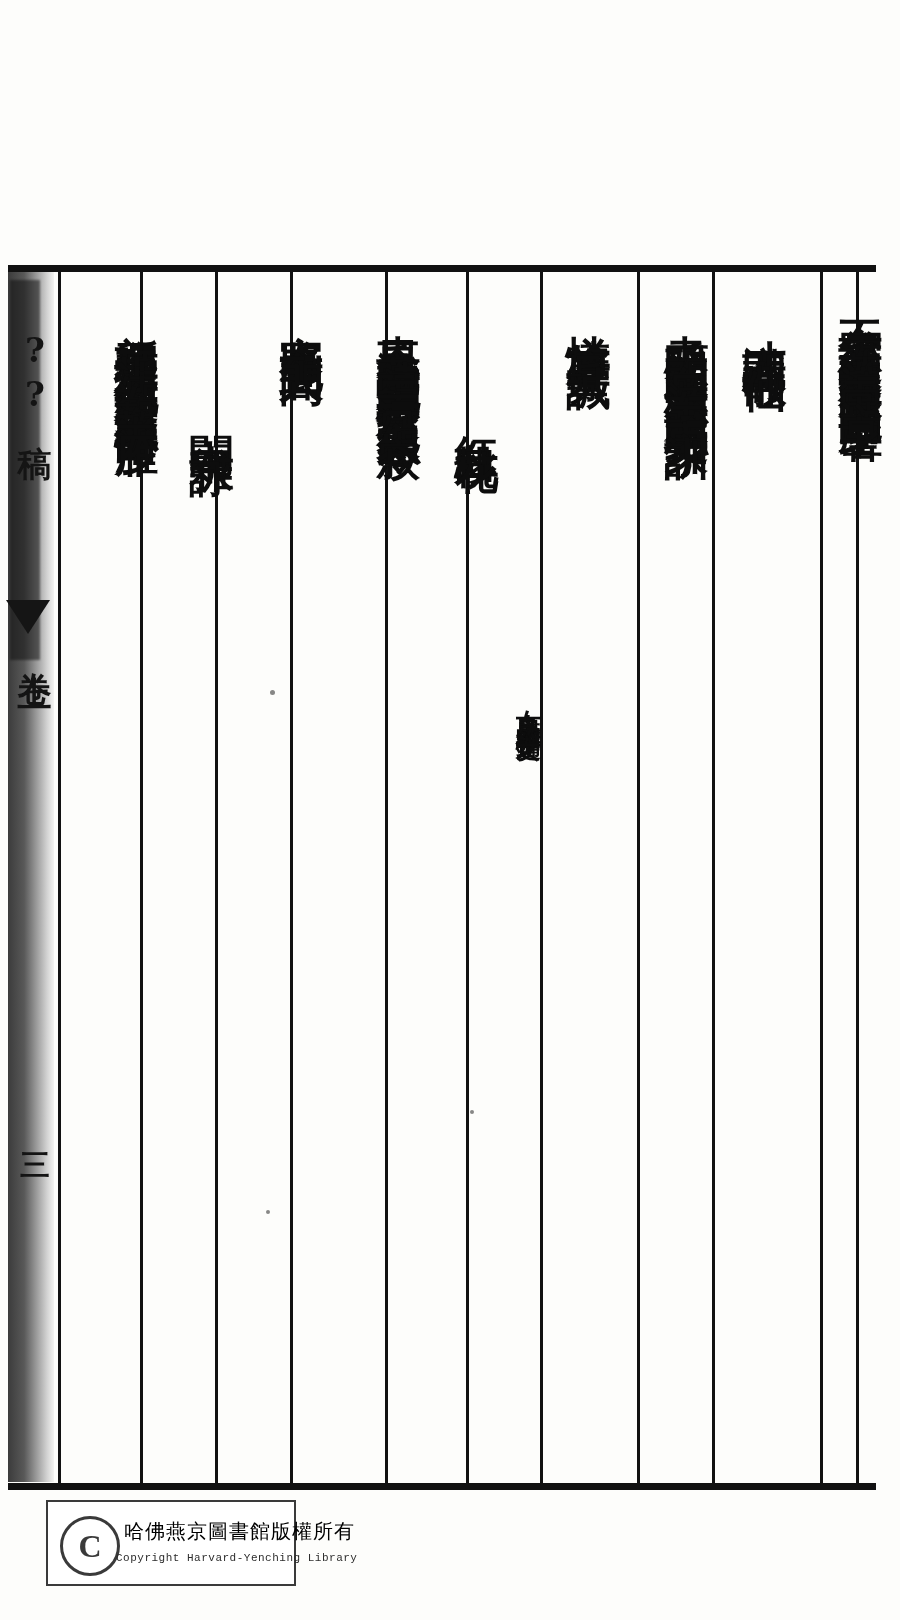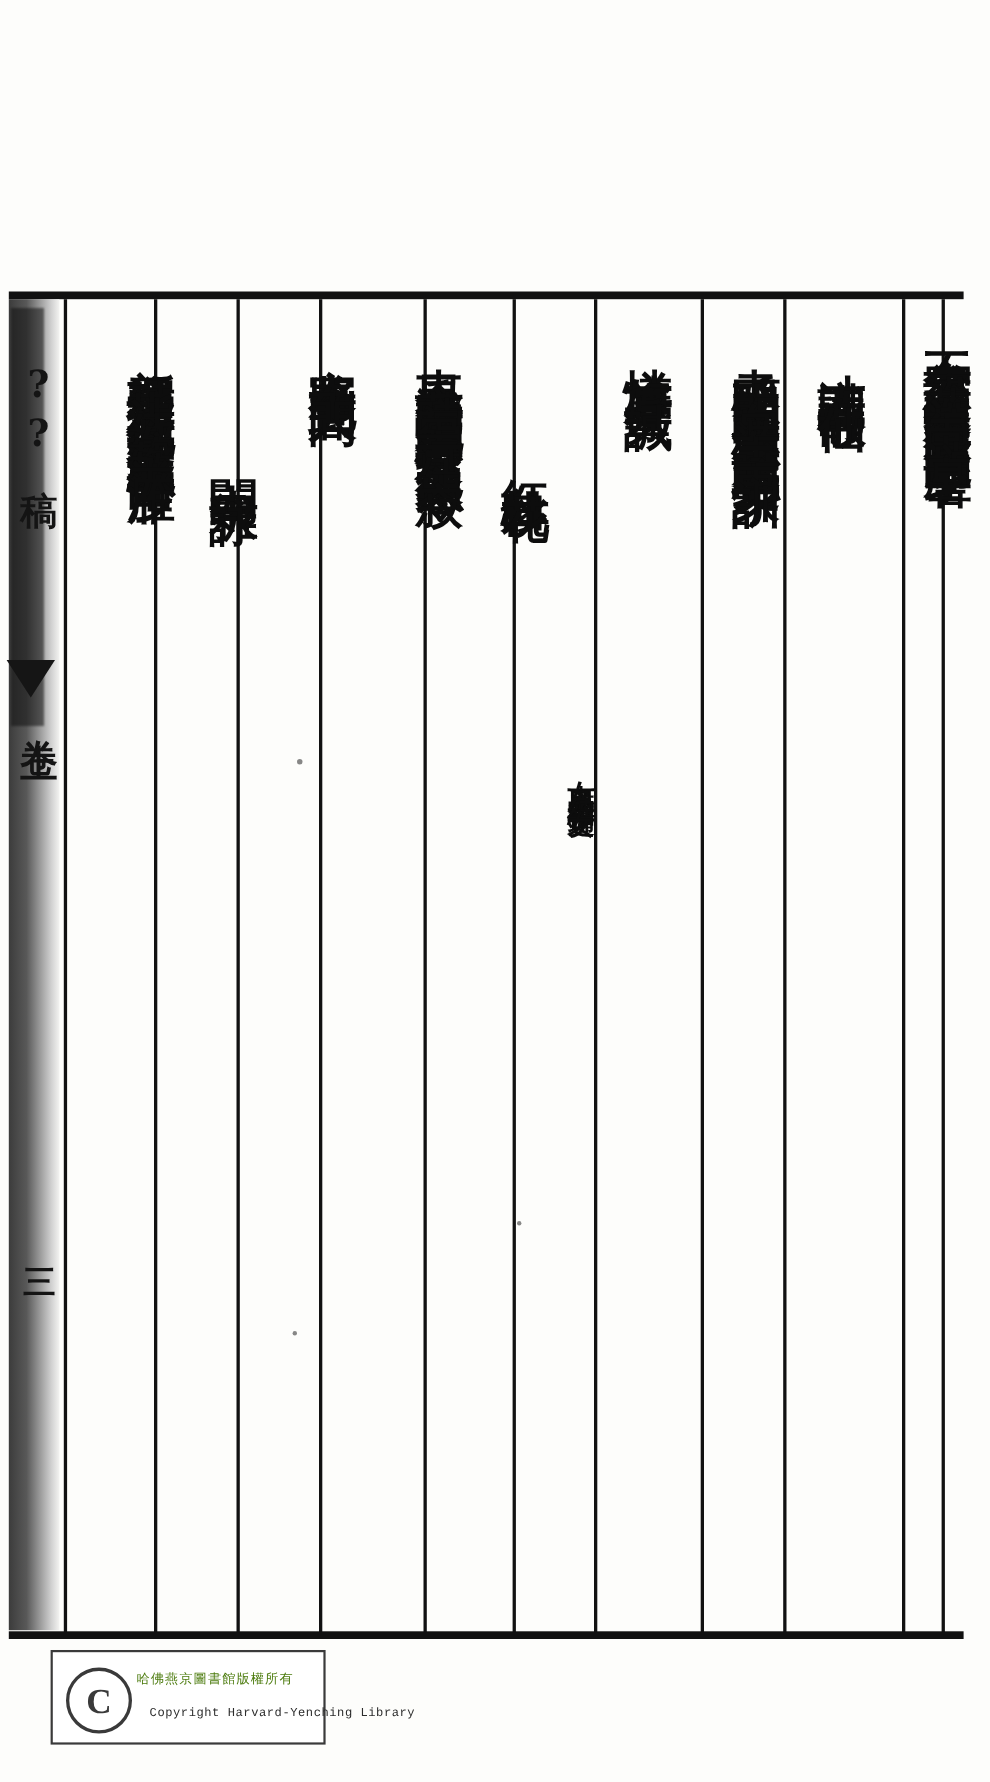--- a/index.html
+++ b/index.html
@@ -126,28 +126,28 @@
     font-family: "Liberation Serif", serif;
     font-size: 32px;
     font-weight: 700;
     color: #3a3a3a;
   }
   .stamp-cn {
     position: absolute;
     left: 76px;
     top: 16px;
     font-family: "DejaVu Serif", serif;
-    font-size: 12px;
+    font-size: 20px;
     letter-spacing: 1px;
-    color: #4d7c0f;
+    color: #000000;
     white-space: nowrap;
   }
   .stamp-en {
     position: absolute;
-    left: 88px;
+    left: 68px;
     top: 50px;
     font-family: "Liberation Mono", monospace;
     font-size: 11px;
     letter-spacing: .5px;
     color: #2c2c2c;
     white-space: nowrap;
   }
 
   
   .speck { position: absolute; background: #111; border-radius: 50%; opacity: .5; }

